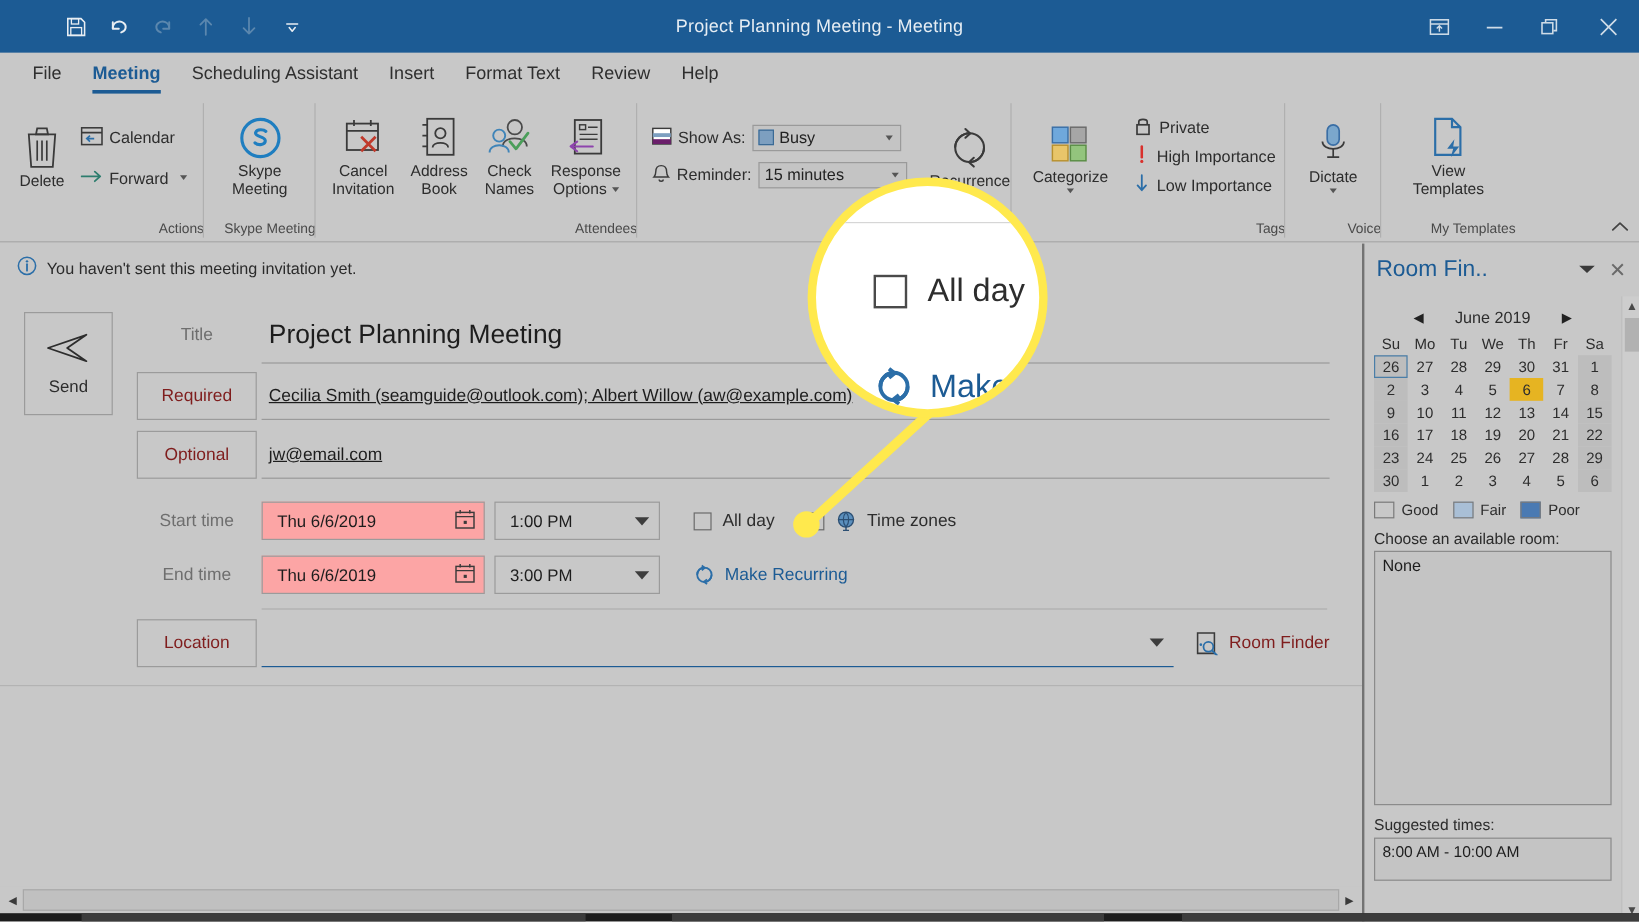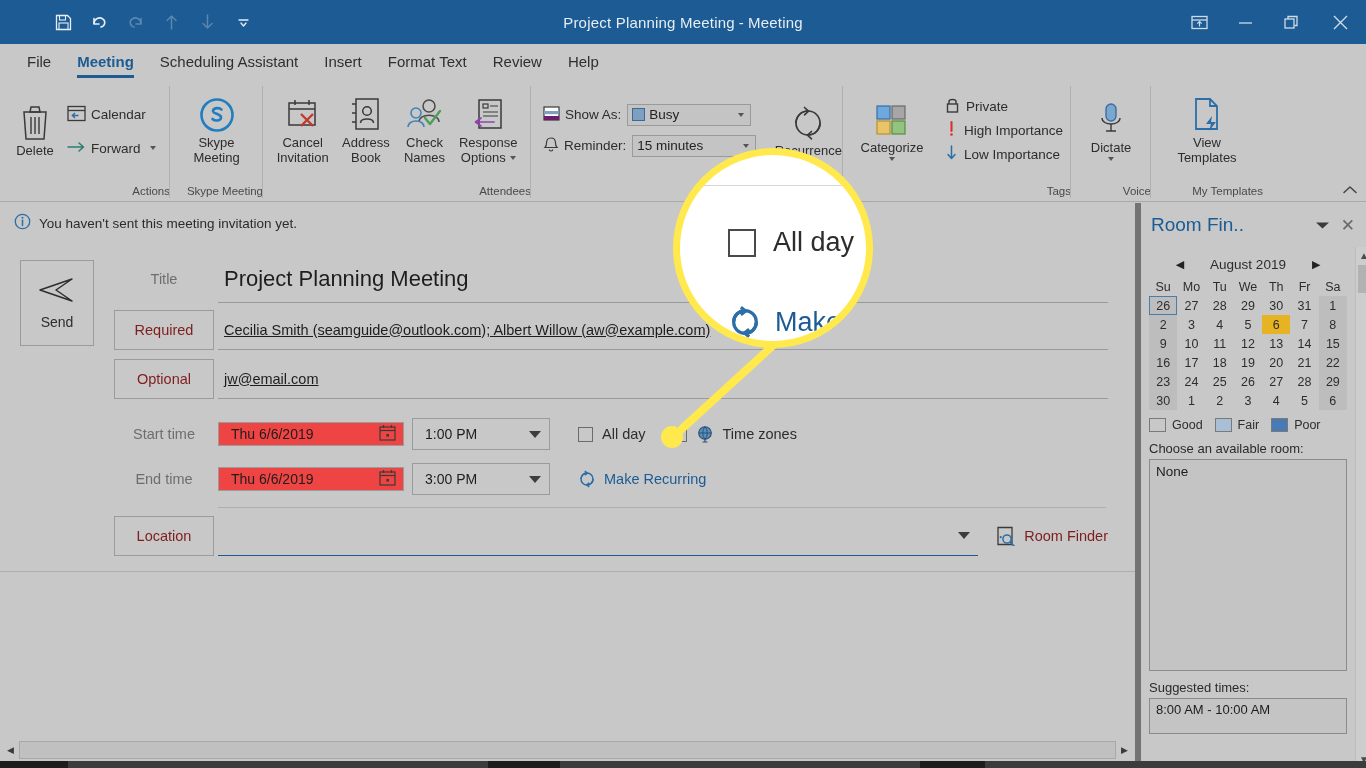--- a/index.html
+++ b/index.html
@@ -138,23 +138,23 @@
   .titlevalue {
     font-size: 22px; color: #1d1d1d; padding-left: 6px;
   }
   .underline-field {
     border-bottom: 1px solid #9a9a9a; height: 40px;
     display: flex; align-items: center; padding-left: 6px;
   }
   .recip { font-size: 14.5px; color: #1d1d1d; text-decoration: underline; white-space: nowrap; }
 
   .datebox {
-    width: 186px; height: 24px; border: 1px solid #9b9b9b;
+    width: 186px; height: 32px; border: 1px solid #9b9b9b;
     display: flex; align-items: center; justify-content: space-between;
-    padding: 0 7px 0 12px; font-size: 14px; color: #1d1d1d; background: #ef4444;
+    padding: 0 7px 0 12px; font-size: 14px; color: #1d1d1d; background: #fca5a5;
   }
   .timebox {
     width: 138px; height: 32px; border: 1px solid #9b9b9b;
     display: flex; align-items: center; justify-content: space-between;
     padding: 0 8px 0 12px; font-size: 14px; color: #1d1d1d; background: #c8c8c8;
   }
   .tri-d { width: 0; height: 0; border-left: 6px solid transparent; border-right: 6px solid transparent; border-top: 7px solid #3d3d3d; }
 
   .cbox { width: 15px; height: 15px; border: 1px solid #6b6b6b; background: #c8c8c8; display: inline-block; }
   .chk-lab { display: flex; align-items: center; gap: 9px; font-size: 14.5px; color: #2d2d2d; }
@@ -164,21 +164,21 @@
   .locfield {
     height: 40px; border-bottom: 1px solid #1c5b94;
     display: flex; align-items: center; justify-content: flex-end; padding-right: 8px;
   }
   .roomfinder-btn { display: flex; align-items: center; gap: 9px; font-size: 14.5px; color: #7f1d1d; }
   .hr-soft { position: absolute; height: 1px; background: #aeaeae; }
 
   
   .rfpane {
     position: absolute; top: 203px; left: 1135px; width: 231px; height: 565px;
-    background: #c8c8c8; border-left: 6px solid #737373;
+    background: #c8c8c8; border-left: 2px solid #737373;
   }
   .rf-head { display: flex; align-items: center; height: 44px; padding: 0 8px 0 10px; gap: 8px; }
   .rf-title { color: #1c5b94; font-size: 19px; flex: 1; white-space: nowrap; }
   .rf-x { color: #6a6a6a; font-size: 17px; padding: 0 3px; }
   .rf-body { position: absolute; top: 44px; left: 0; width: 231px; bottom: 0; }
   .rf-scroll {
     position: absolute; right: 0; top: 0; bottom: 0; width: 17px;
     background: #cdcdcd; border-left: 1px solid #bdbdbd;
     display: flex; flex-direction: column; align-items: center; justify-content: space-between;
   }
@@ -753,21 +753,21 @@
     <div class="rf-body">
       <div class="rf-scroll">
         <div class="arr">▲</div>
         <div class="rf-thumb"></div>
         <div class="arr">▼</div>
       </div>
 
       <div class="rf-inner">
         <div class="calhdr">
           <span class="cal-arr">◀</span>
-          <span>August 2019</span>
+          <span>June 2019</span>
           <span class="cal-arr">▶</span>
         </div>
 
         <table class="cal">
           <thead>
               <tr>
             <th>Su</th>
             <th>Mo</th>
             <th>Tu</th>
             <th>We</th>

